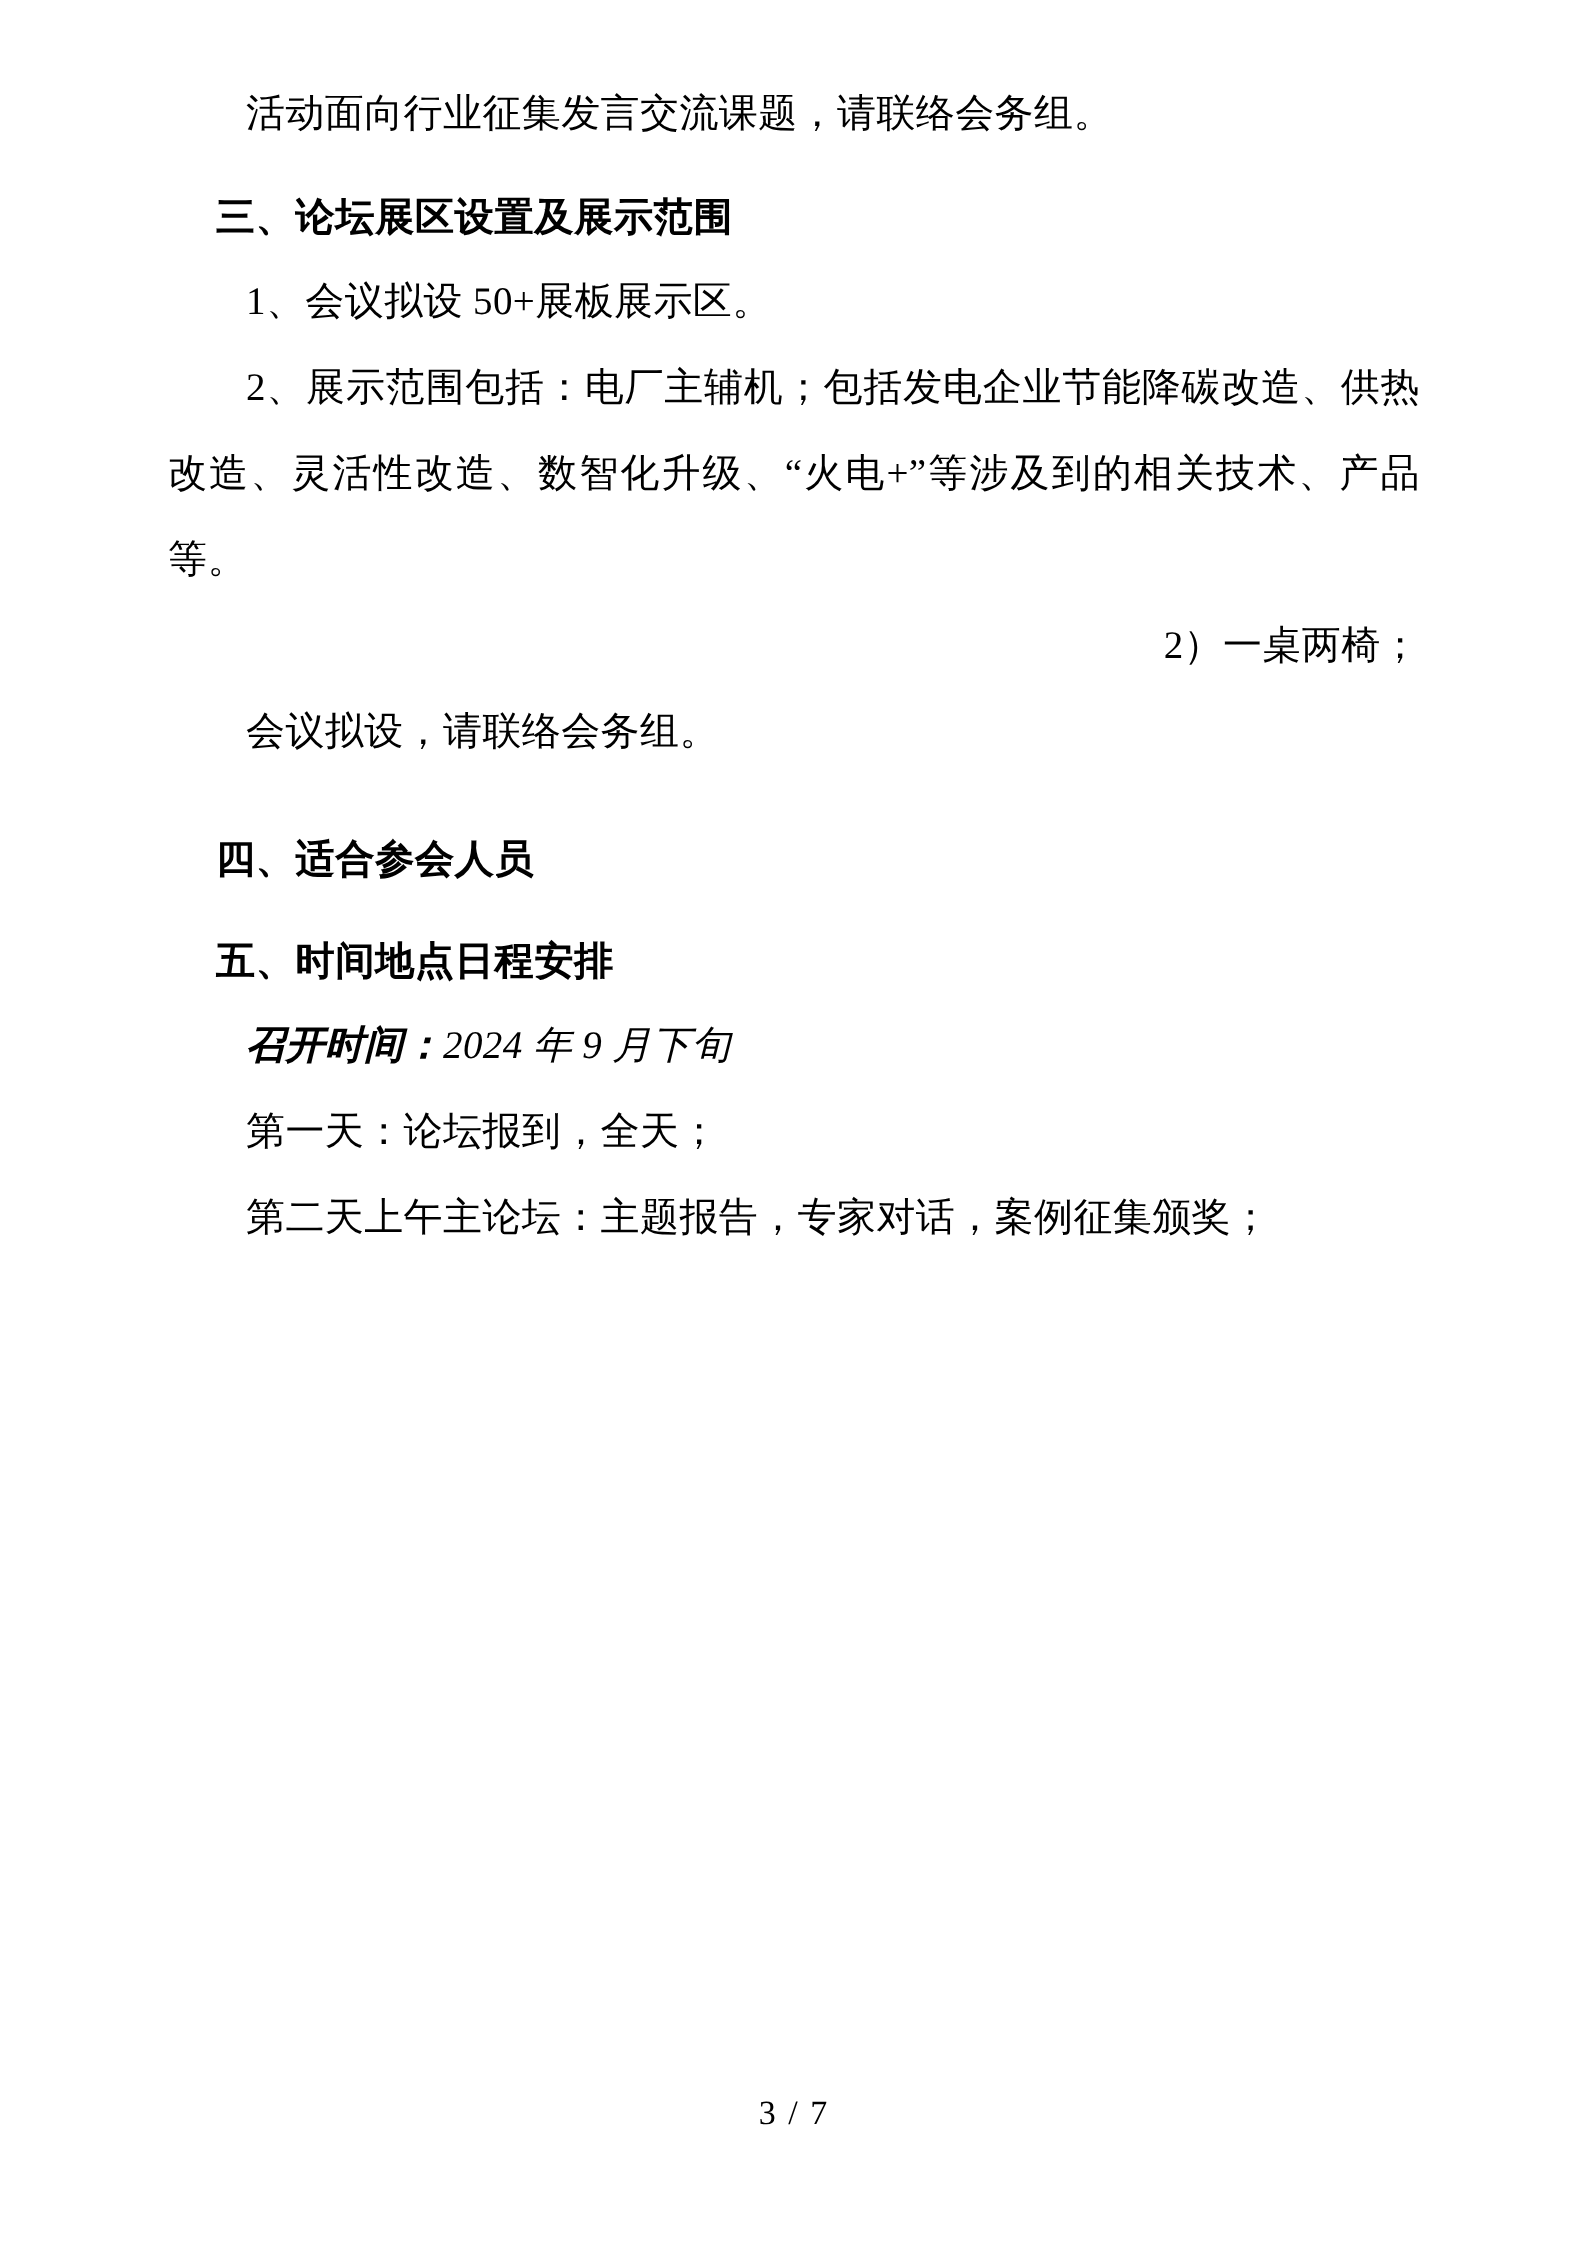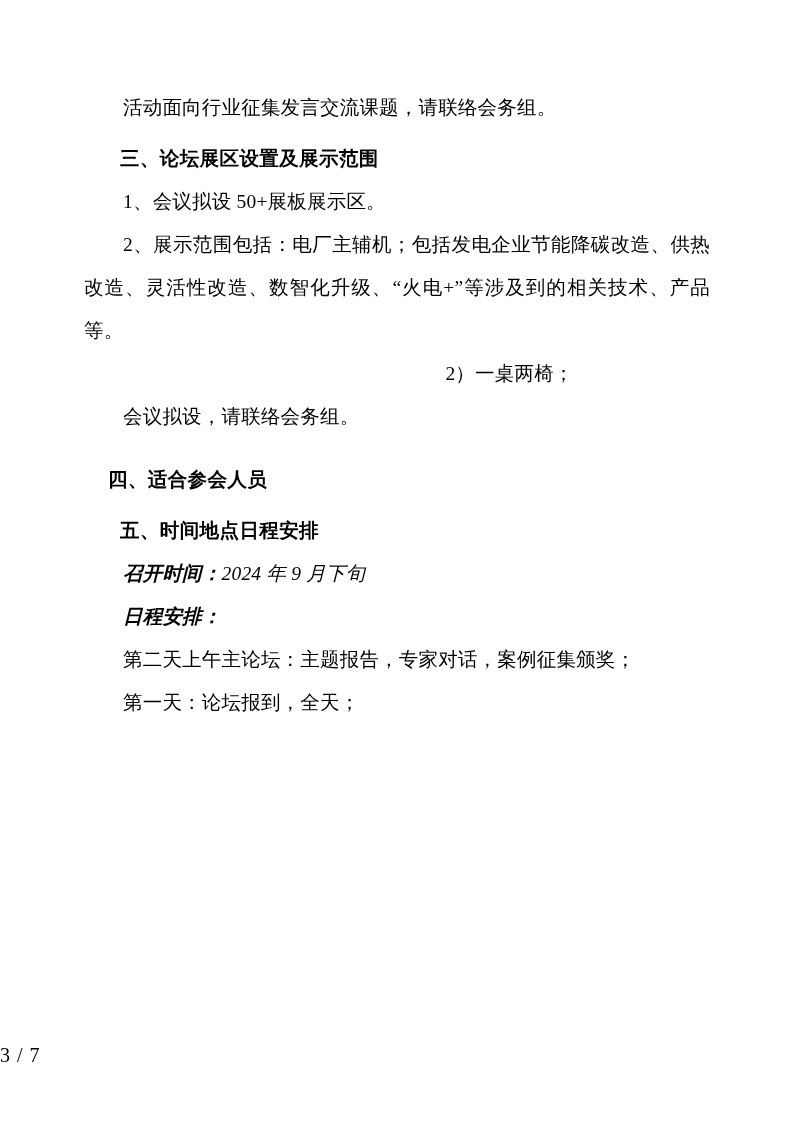--- a/index.html
+++ b/index.html
@@ -13,21 +13,21 @@
     font-family: "Liberation Serif", "DejaVu Serif", serif;
     color: #000000;
     position: relative;
     overflow: hidden;
   }
   .page {
     position: relative;
     width: 794px;
     height: 1123px;
     box-sizing: border-box;
-    padding: 86px 84px 40px 84px;
+    padding: 36px 84px 40px 84px;
   }
   .content {
     position: relative;
     width: 626px;
   }
   p {
     margin: 0;
     padding: 0;
   }
   .body-text {
@@ -46,38 +46,38 @@
     font-weight: bold;
     line-height: 43px;
     letter-spacing: 0.4px;
   }
   .heading-indent {
     text-indent: 24px;
   }
   .sub-label {
     font-weight: bold;
   }
-  .sp-before-sm { margin-top: 8px; margin-left: 12px; }
+  .sp-before-sm { margin-top: 8px; }
   .sp-before-md { margin-top: 20px; }
   .center-line {
-    text-align: center;
+    text-align: right;
     text-indent: 225px;
   }
   .label-line {
     text-indent: 39px;
     font-style: italic;
   }
   .footer {
     position: absolute;
     left: 0;
     right: 0;
     bottom: 56px;
-    text-align: left;
+    text-align: center;
     font-family: "Liberation Serif", serif;
-    font-size: 20px;
+    font-size: 17px;
     letter-spacing: 1px;
   }
   .nowrap { white-space: nowrap; }
 </style>
 </head>
 <body>
 
 <div class="page">
   <div class="content">
 
@@ -98,22 +98,21 @@
 
 
     <p class="heading heading-indent sp-before-sm">五、时间地点日程安排</p>
 
     <p class="body-text label-line">
       <span class="sub-label nowrap">召开时间：</span><span>2024 年 9 月下旬</span>
     </p>
 
 
 
-    <p class="body-text label-line sub-label">日程安排：</p>
+
+    <p class="body-text indent">第一天：论坛报到，全天；</p>
 
     <p class="body-text indent">第二天上午主论坛：主题报告，专家对话，案例征集颁奖；</p>
-
-    <p class="body-text indent">第一天：论坛报到，全天；</p>
 
   </div>
 
   <div class="footer">3 / 7</div>
 </div>
 
 </body></html>

